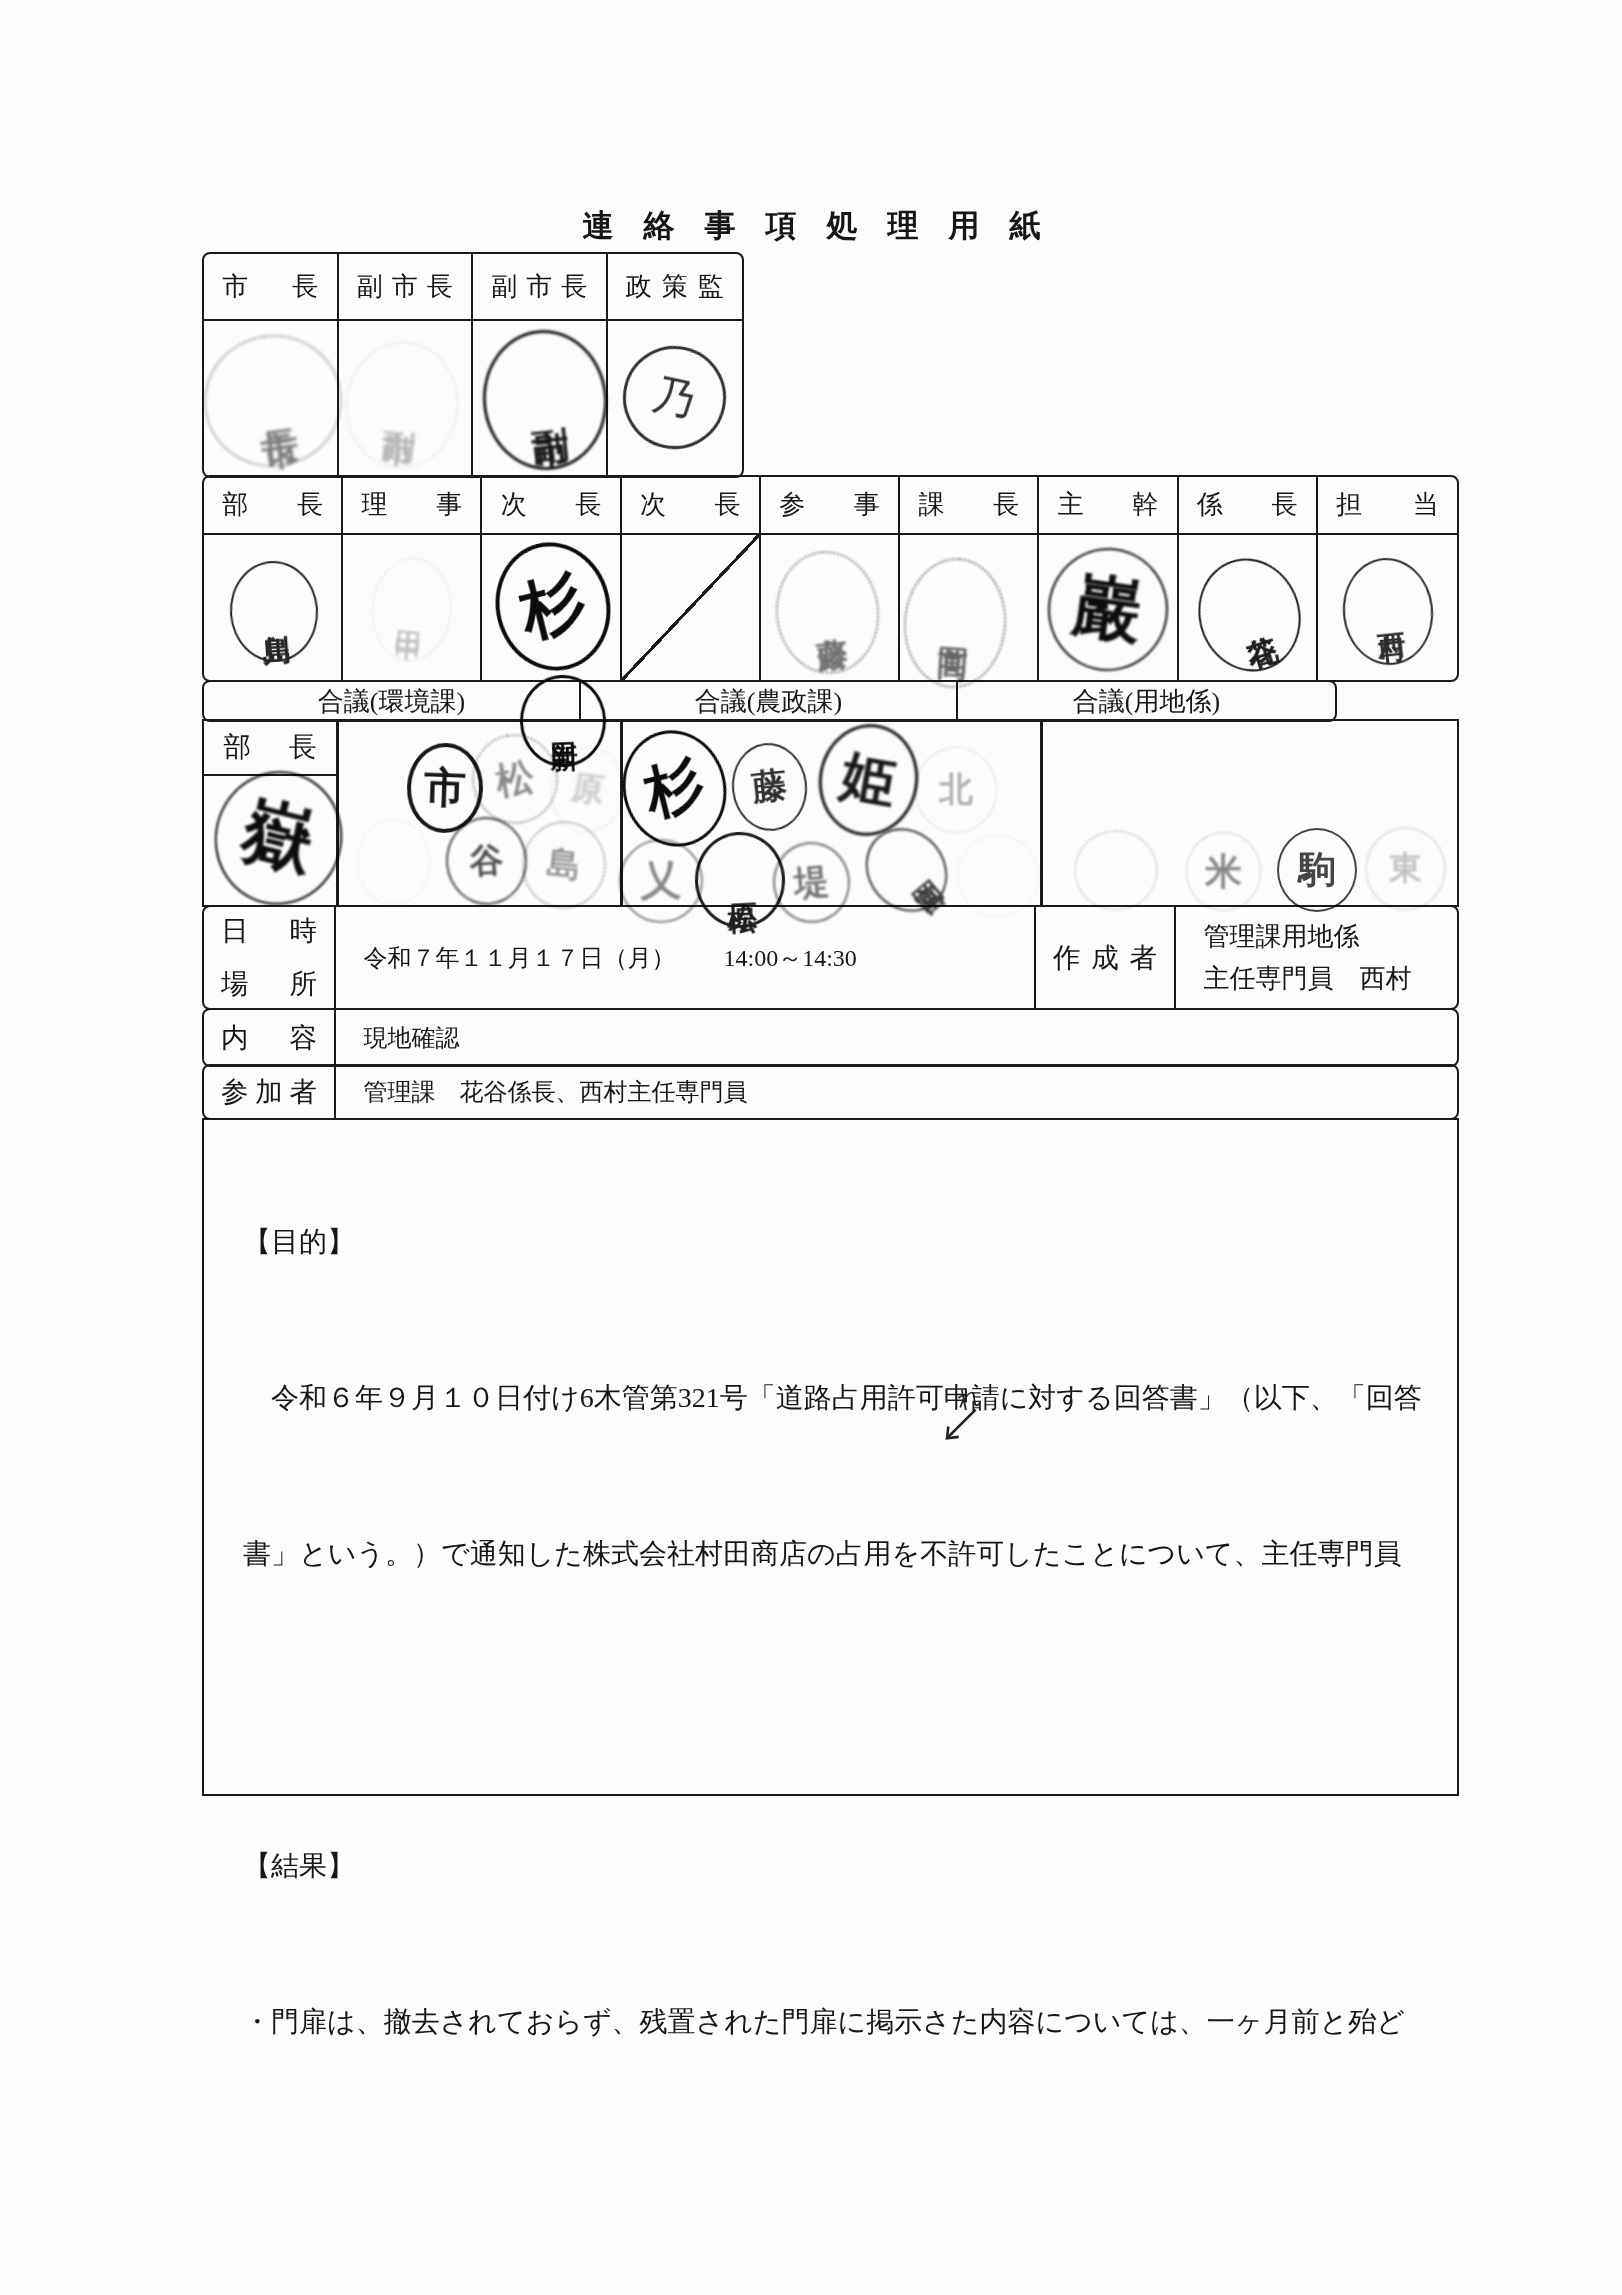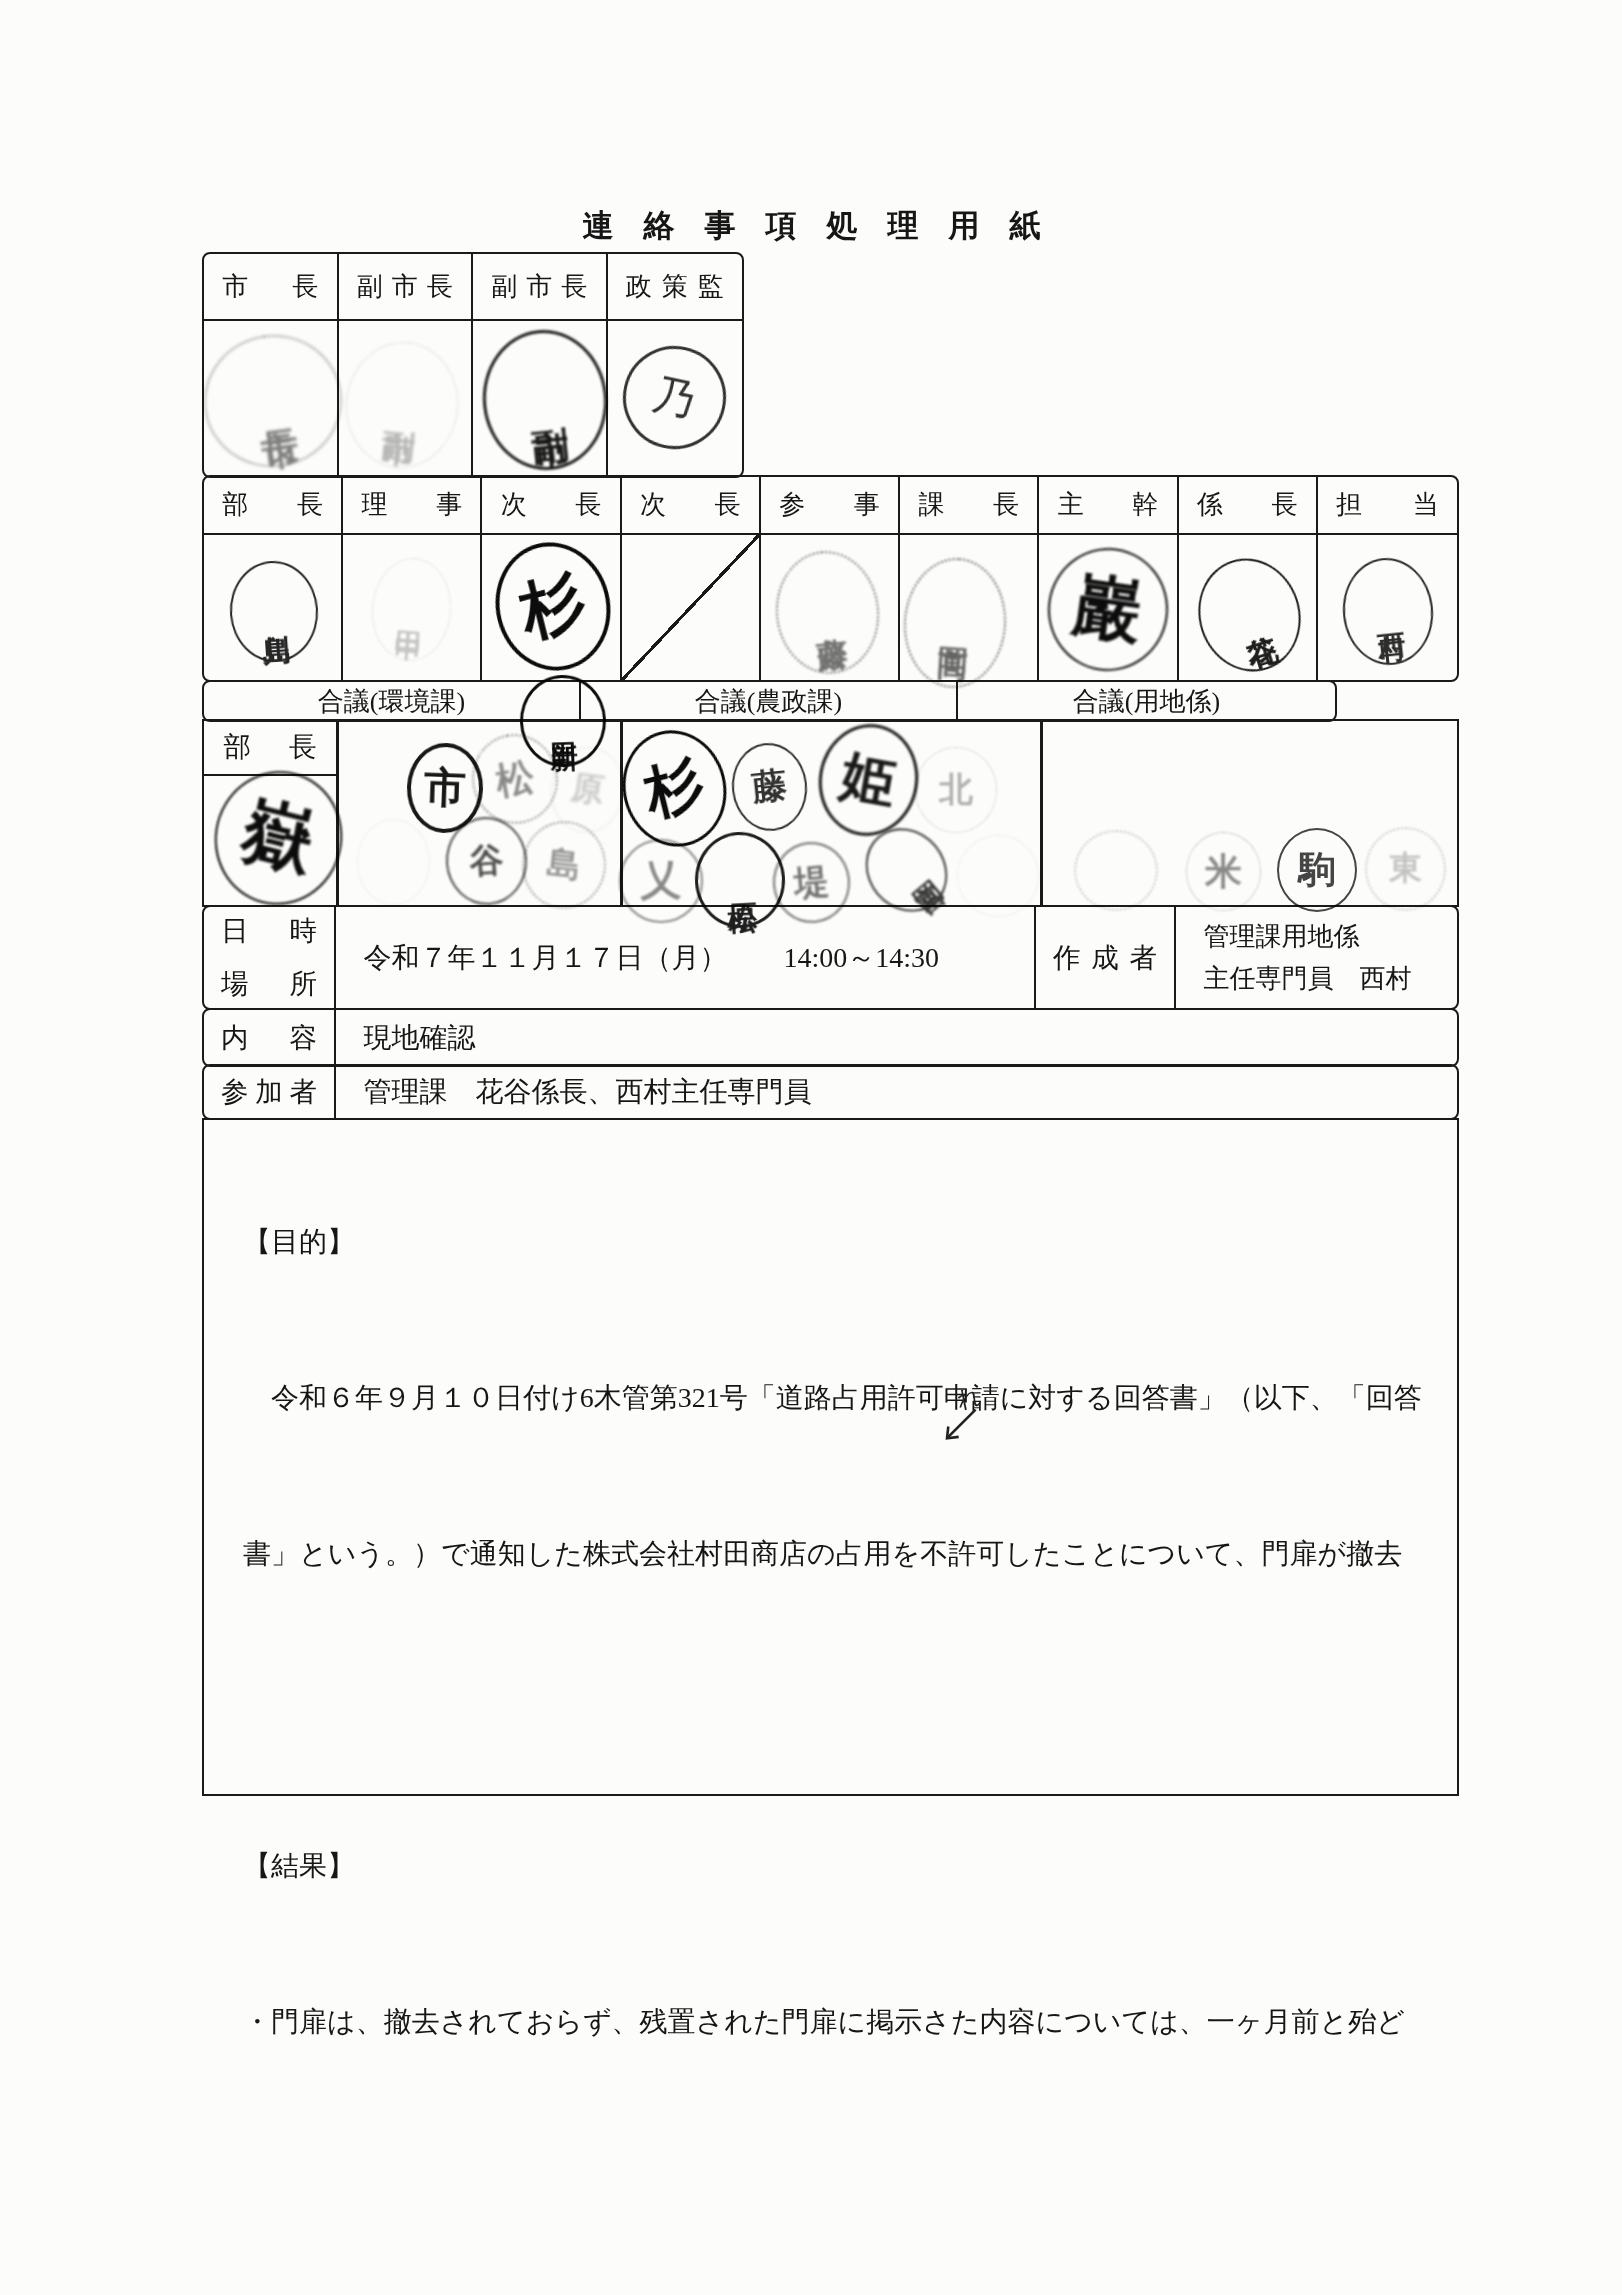--- a/index.html
+++ b/index.html
@@ -31,21 +31,21 @@
     border-bottom:2.6px solid #1a1a1a;padding:0 19.6px;font-size:27.5px;line-height:52px;
     text-align:justify;text-align-last:justify;
   }
   .flabel{
     box-sizing:border-box;border-right:2.6px solid #1a1a1a;display:flex;flex-direction:column;
     justify-content:center;gap:17px;padding:0 17px;font-size:27.5px;
   }
   .flabel div{text-align:justify;text-align-last:justify;}
   .fvalue{
     box-sizing:border-box;display:flex;flex-direction:column;justify-content:center;
-    gap:1px;padding-left:27.5px;font-size:28px;white-space:nowrap;
+    gap:1px;padding-left:27.5px;font-size:24px;white-space:nowrap;
   }
   .fvalue.small{font-size:26px;gap:6.5px;}
   .fvalue.bordered{border-right:2.6px solid #1a1a1a;}
   .doc-text{
     position:absolute;left:243px;top:1112px;width:1188px;font-size:28px;line-height:52px;white-space:pre;
   }
   .doc-text div{height:52px;}
   .seal{
     position:absolute;border:2px solid #000;border-radius:50%;color:#000;
     display:flex;align-items:center;justify-content:center;text-align:center;
@@ -141,21 +141,21 @@
     <div class="fvalue">
       <div>管理課　花谷係長、西村主任専門員</div>
     </div>
   </div>
 
   <div class="box" style="left:202px;top:1118px;width:1257px;height:678px;"></div>
 
   <div class="doc-text">
     <div>【目的】</div>
     <div>　令和６年９月１０日付け6木管第321号「道路占用許可申請に対する回答書」（以下、「回答</div>
-    <div>書」という。）で通知した株式会社村田商店の占用を不許可したことについて、門扉が撤去</div>
+    <div>書」という。）で通知した株式会社村田商店の占用を不許可したことについて、主任専門員</div>
     <div></div>
     <div>【結果】</div>
     <div>・門扉は、撤去されておらず、残置された門扉に掲示さた内容については、一ヶ月前と殆ど</div>
     
     
     
   </div>
 
   <div class="annot" style="left:957px;top:1382px;">
     <div class="annot-glyph">れ</div>

